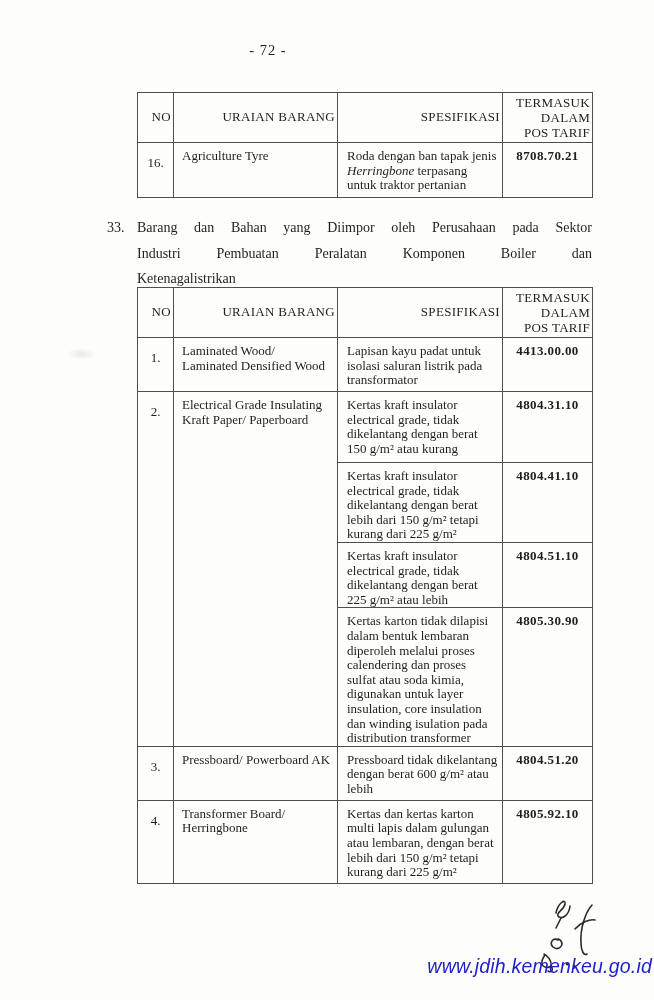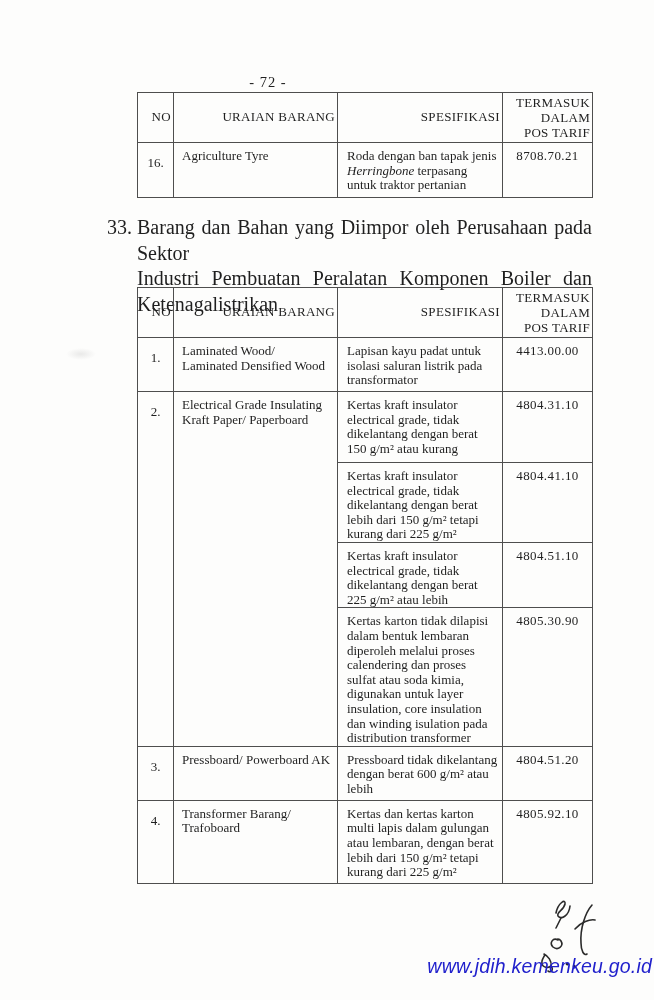--- a/index.html
+++ b/index.html
@@ -12,21 +12,20 @@
     overflow: hidden;
     font-family: "Liberation Serif", "DejaVu Serif", serif;
     color: #1f1f1f;
   }
   .page-number {
     position: absolute;
     top: 42px; left: 0; width: 536px;
     text-align: center;
     font-size: 14.5px;
     letter-spacing: 1px;
-    margin-top: 32px;
   }
   table.doc-table {
     position: absolute;
     border-collapse: collapse;
     table-layout: fixed;
     width: 455px;
     left: 137px;
   }
   table.t1 { top: 92px; }
   table.t2 { top: 287px; }
@@ -42,32 +41,32 @@
   .doc-table th {
     vertical-align: middle;
     text-align: right;
     letter-spacing: 0.3px;
     padding: 2px 2px;
   }
   th.pre { white-space: pre-line; line-height: 15px; }
   td.c-no   { text-align: center; padding-top: 13px; }
   td.c-ur   { padding: 6px 6px 4px 8px; }
   td.c-sp   { padding: 6px 4px 0 9px; }
-  td.c-pos  { text-align: center; padding-top: 6px; letter-spacing: 0.4px; }
+  td.c-pos  { text-align: center; padding-top: 6px; letter-spacing: 0.4px; font-weight: bold; }
   tr.h55  { height: 55px; }
   tr.h54  { height: 54px; }
   tr.h71  { height: 71px; }
   tr.h80  { height: 80px; }
   tr.h65  { height: 65px; }
   tr.h135 { height: 135px; margin-top: 10px; }
   tr.h83  { height: 83px; }
   .section33 {
     position: absolute;
     top: 215px; left: 107px; width: 485px;
-    font-size: 20px;
+    font-size: 14px;
     line-height: 25.5px;
   }
   .sec-no { position: absolute; left: 0; top: 0; }
   .sec-body { margin-left: 30px; width: 455px; }
   .jline { text-align: justify; text-align-last: justify; }
   .lastline { text-align: left; }
   .sig {
     position: absolute;
     left: 528px; top: 893px;
     width: 84px; height: 84px;
@@ -174,21 +173,21 @@
         <td class="c-pos">4805.30.90</td>
       </tr>
       <tr class="h54">
         <td class="c-no">3.</td>
         <td class="c-ur">Pressboard/ Powerboard AK</td>
         <td class="c-sp">Pressboard tidak dikelantang dengan berat 600 g/m² atau lebih</td>
         <td class="c-pos">4804.51.20</td>
       </tr>
       <tr class="h83">
         <td class="c-no">4.</td>
-        <td class="c-ur">Transformer Barang/ Trafoboard</td>
+        <td class="c-ur">Transformer Board/ Herringbone</td>
         <td class="c-sp">Kertas dan kertas karton multi lapis dalam gulungan atau lembaran, dengan berat lebih dari 150 g/m² tetapi kurang dari 225 g/m²</td>
         <td class="c-pos">4805.92.10</td>
       </tr>
     </tbody>
   </table>
 
   <svg class="sig" viewBox="0 0 84 84" fill="none" stroke="#2b2b2b" stroke-width="1.6" stroke-linecap="round" stroke-linejoin="round">
     <path d="M28,20 C30,10 38,5 37,11 C36,17 28,19 30,23 C33,27 41,23 42,13"></path>
     <path d="M33,25 L28,35"></path>
     <path d="M30,47 C25,44 21,50 25,54 C30,58 36,53 33,48 C31,45 28,46 30,47"></path>

